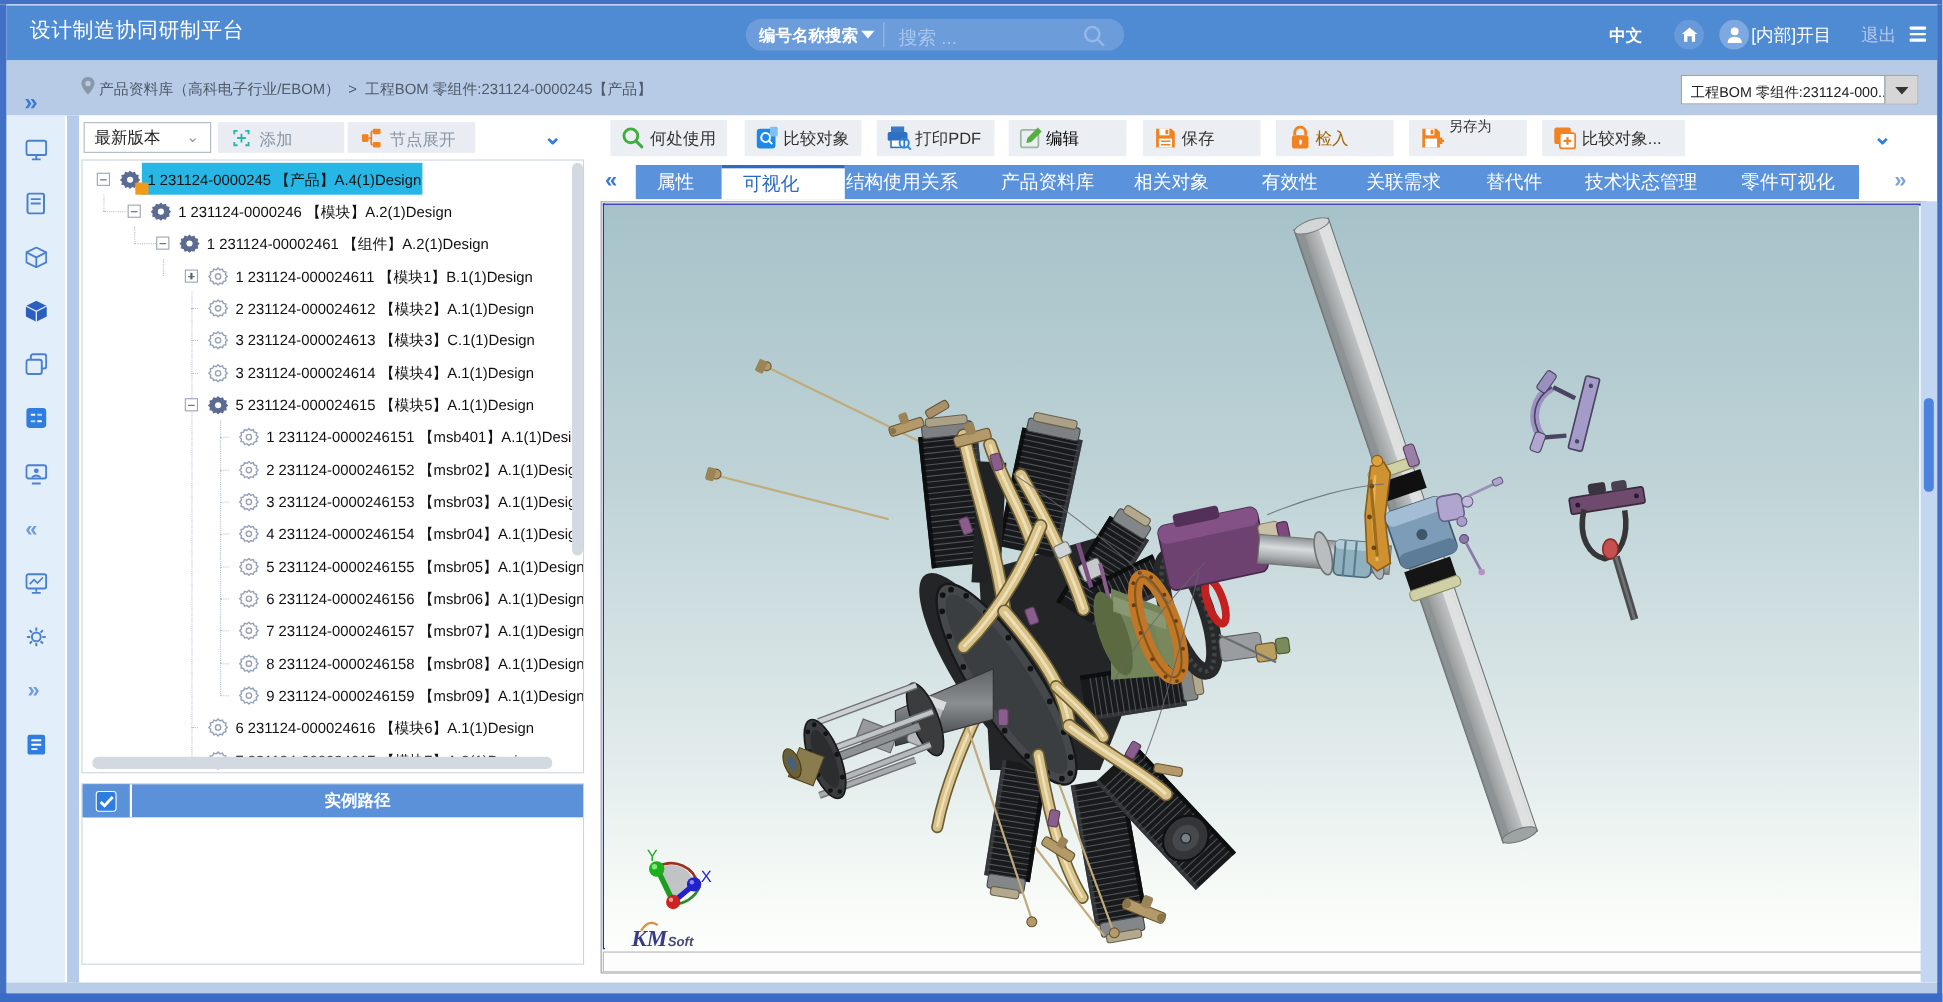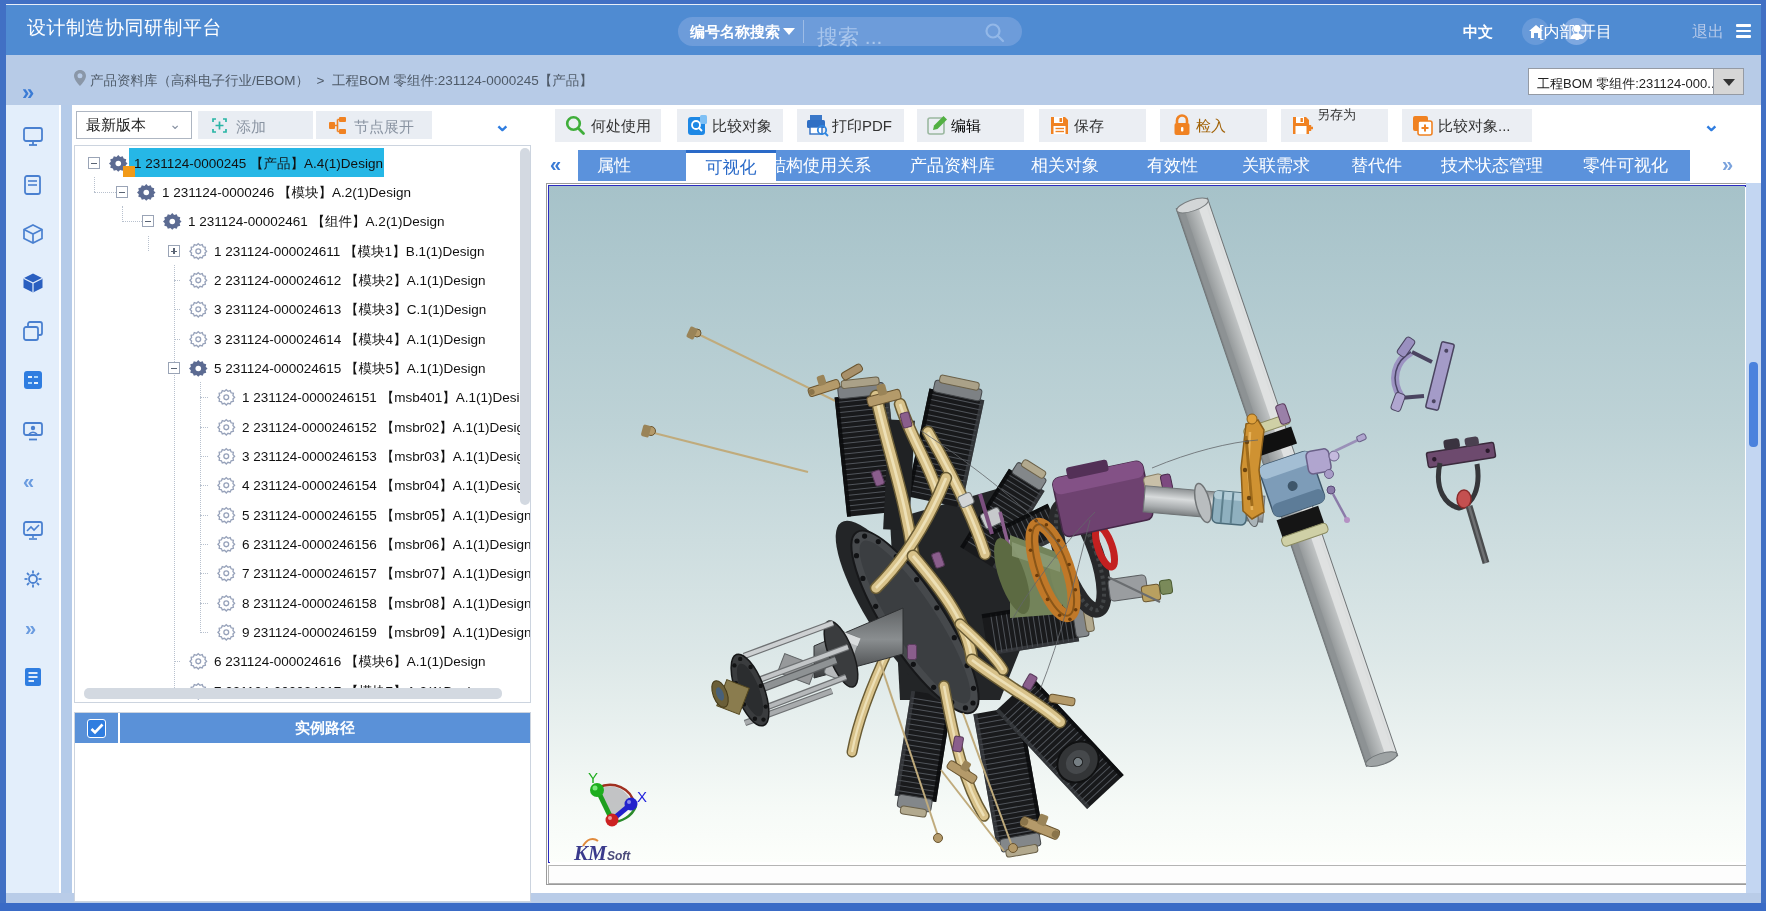--- a/index.html
+++ b/index.html
@@ -12,26 +12,26 @@
 #rightstrip { left:1761px; top:4px; width:5px; height:907px; background:#4170c4; }
 #botstrip { left:0; top:903px; width:1766px; height:8px; background:#3a6bc6; }
 #footband { left:6px; top:893px; width:1755px; height:10px; background:#b9cce8; }
 
 #header { left:6px; top:4px; width:1755px; height:51px; background:#4f8bd2; border-top:1px solid #e8eef8; }
 #title { left:27px; top:15px; color:#fff; font-size:19px; letter-spacing:0.5px; }
 #searchpill { left:678px; top:17px; width:344px; height:29px; background:#6d9cda; border-radius:15px; }
 #searchsel { left:690px; top:23px; color:#fff; font-size:15px;font-weight:bold; }
 #searchcaret { left:783px; top:28px; width:0; height:0; border-left:6px solid transparent; border-right:6px solid transparent; border-top:7px solid #fff; }
 #searchdiv { left:803px; top:20px; width:1px; height:23px; background:#9dbce6; }
-#searchph { left:817px; top:23px; color:#a9c6ec; font-size:21px; }
+#searchph { left:817px; top:23px; color:#a9c6ec; font-size:17px; }
 #zhongwen { left:1463px; top:23px; color:#fff; font-size:15px; font-weight:bold; }
 .hcirc { width:27px; height:27px; border-radius:50%; top:18px; }
 #homec { left:1522px; background:#689ad9; }
 #userc { left:1563px; background:#7ea8e0; }
-#neibu { left:1539px; top:22px; color:#fff; font-size:16px;text-align:right; }
+#neibu { left:1592px; top:22px; color:#fff; font-size:16px;text-align:right; }
 #tuichu { left:1692px; top:22px; color:#b6c9e9; font-size:16px; }
 #burger { left:1736px; top:24px; }
 #burger div { width:15px; height:2.5px; background:#fff; margin-bottom:3px; border-radius:1px; }
 
 #crumb { left:6px; top:55px; width:1755px; height:50px; background:#b7cbe7; }
 #crumbtext { left:90px; top:72px; color:#4e5a68; font-size:13.5px; }
 #crumbdd { left:1528px; top:68px; width:216px; height:27px; background:#fff; border:1px solid #949aa4; }
 #crumbddt { left:8px; top:6px; font-size:13px; color:#222; }
 #crumbddb { right:0px; top:0px; width:30px; height:25px; background:#d6d6d6; border-left:1px solid #949aa4; }
 #crumbddb:after { content:""; position:absolute; left:9px; top:10px; border-left:6px solid transparent; border-right:6px solid transparent; border-top:7px solid #333; }
@@ -55,32 +55,32 @@
 .trow { position:absolute; font-size:13.5px; line-height:19px; color:#111; white-space:nowrap; }
 .gv { position:absolute; width:1px; border-left:1px dotted #b8c1ce; }
 .gh { position:absolute; height:1px; border-top:1px dotted #b8c1ce; }
 .ebox { position:absolute; width:12px; height:12px; background:#fff; border:1px solid #9aa4b6; }
 .em { position:absolute; left:2px; top:4.5px; width:6px; height:1.4px; background:#5a6474; }
 .ep { position:absolute; left:4.3px; top:2px; width:1.4px; height:6px; background:#5a6474; }
 .gicon { position:absolute; }
 .vthumb { left:520px; top:148px; width:10px; height:357px; background:#d3d9e1; border-radius:5px; }
 .hthumb { left:84px; top:688px; width:418px; height:11px; background:#d3d9e1; border-radius:5px; }
 
-#instpanel { left:74px; top:712px; width:457px; height:190px; border:1px solid #ccd4df; background:#fff; }
+#instpanel { left:74px; top:712px; width:457px; height:165px; border:1px solid #ccd4df; background:#fff; }
 #insthead { left:0px; top:0px; width:455px; height:30px; background:#5a91d8; }
 #instchk { left:1px; top:0px; width:44px; height:30px; background:#5a91d8; border-right:2px solid #fff; }
 #instbox { left:12px; top:6px; width:19px; height:19px; background:#2f7de0; border-radius:3px; border:1px solid #fff; }
 #insttxt { left:45px; top:6px; width:410px; text-align:center; color:#fff; font-size:15px; font-weight:bold; }
 
 .tbtn { position:absolute; top:109px; height:33px; background:#ebeef3; font-size:15px; color:#333; }
 #rchev { left:1703px; top:112px; color:#2f7de0; font-size:20px; font-weight:bold; }
 
 #tabbar { left:578px; top:150px; width:1112px; height:31px; background:#5b92dc; }
 .tab { position:absolute; top:154px; color:#fff; font-size:17px; }
-#activetab { left:656px; top:150px; width:90px; height:31px; background:#fff; border-top:3px solid #2a6ac8;margin-left:30px; }
+#activetab { left:656px; top:150px; width:112px; height:31px; background:#fff; border-top:3px solid #2a6ac8; }
 #activetab span { position:absolute; width:90px; text-align:center; top:3px; color:#2a6ac8; font-size:17px; }
 #ltabchev { left:550px; top:153px; color:#3a7bd5; font-size:20px; font-weight:bold; }
 #rtabchev { left:1722px; top:153px; color:#7ba3dd; font-size:20px; font-weight:bold; }
 
 #viewerframe { left:546px; top:183px; width:1205px; height:702px; border:1px solid #9b9b9b; background:#fff; }
 #viewerinner { left:1px; top:1px; width:1201px; height:678px; border:2px solid #2a2ac0; border-bottom:none; }
 #hsbar { left:1px; top:681px; width:1201px; height:19px; border:1px solid #b4b4b4; background:#fdfdfd; }
 #scene { left:549px; top:186px; }
 
 #pgsbtrack { left:1746px; top:183px; width:15px; height:710px; background:#c3d6f2; }

